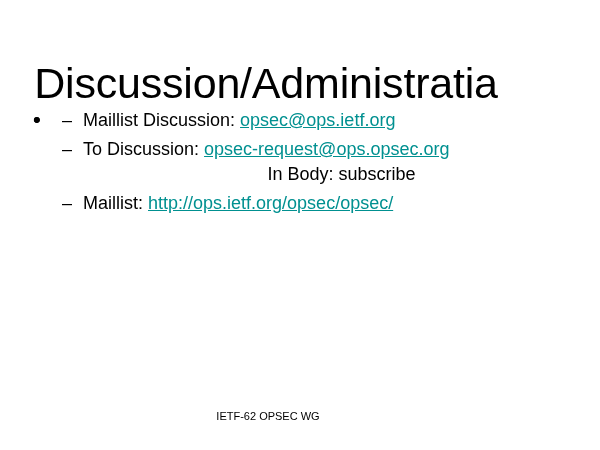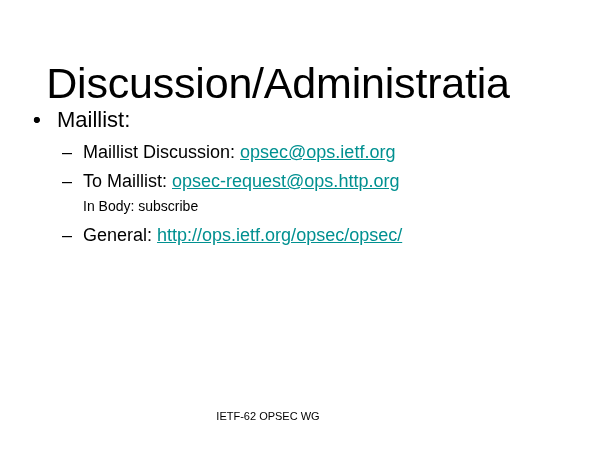--- a/index.html
+++ b/index.html
@@ -16,21 +16,21 @@
     overflow: hidden;
   }
   .slide {
     position: relative;
     width: 600px;
     height: 450px;
     background: #ffffff;
   }
   .slide-title {
     position: absolute;
-    left: 16px;
+    left: 4px;
     top: 28px;
     width: 524px;
     text-align: center;
     font-size: 43px;
     font-weight: normal;
     line-height: 52px;
     letter-spacing: -0.2px;
     white-space: nowrap;
   }
   .body-list {
@@ -64,23 +64,24 @@
   .lvl2 .marker {
     position: absolute;
     left: 62px;
     top: 0;
     font-size: 18px;
     line-height: 26px;
   }
   .lvl2-sub {
     position: relative;
     padding-left: 83px;
-    font-size: 14px;
+    font-size: 18px;
     line-height: 25px;
     white-space: nowrap;
+    text-align: center;
   }
   .link {
     color: #009090;
     text-decoration: underline;
   }
   .footer {
     position: absolute;
     left: 0;
     top: 409px;
     width: 536px;
@@ -99,39 +100,38 @@
   <h1 class="slide-title">Discussion/Administratia</h1>
 
   <div class="body-list">
 
     <div class="lvl1">
       <span class="marker">•</span>
     </div>
 
     <div class="lvl1">
       <span class="marker">•</span>
-      <span>Maillist:</span>
     </div>
 
     <div class="lvl2">
       <span class="marker">–</span>
       <span>Maillist Discussion: </span><a class="link" href="#">opsec@ops.ietf.org</a>
     </div>
 
     <div class="lvl2">
       <span class="marker">–</span>
-      <span>To Maillist: </span><a class="link" href="#">opsec-request@ops.http.org</a>
+      <span>To Discussion: </span><a class="link" href="#">opsec-request@ops.opsec.org</a>
     </div>
 
     <div class="lvl2-sub">
       <span>In Body: subscribe</span>
     </div>
 
     <div class="lvl2">
       <span class="marker">–</span>
-      <span>General: </span><a class="link" href="#">http://ops.ietf.org/opsec/opsec/</a>
+      <span>Maillist: </span><a class="link" href="#">http://ops.ietf.org/opsec/opsec/</a>
     </div>
 
   </div>
 
   <div class="footer">IETF-62 OPSEC WG</div>
 
 </div>
 
 </body></html>

